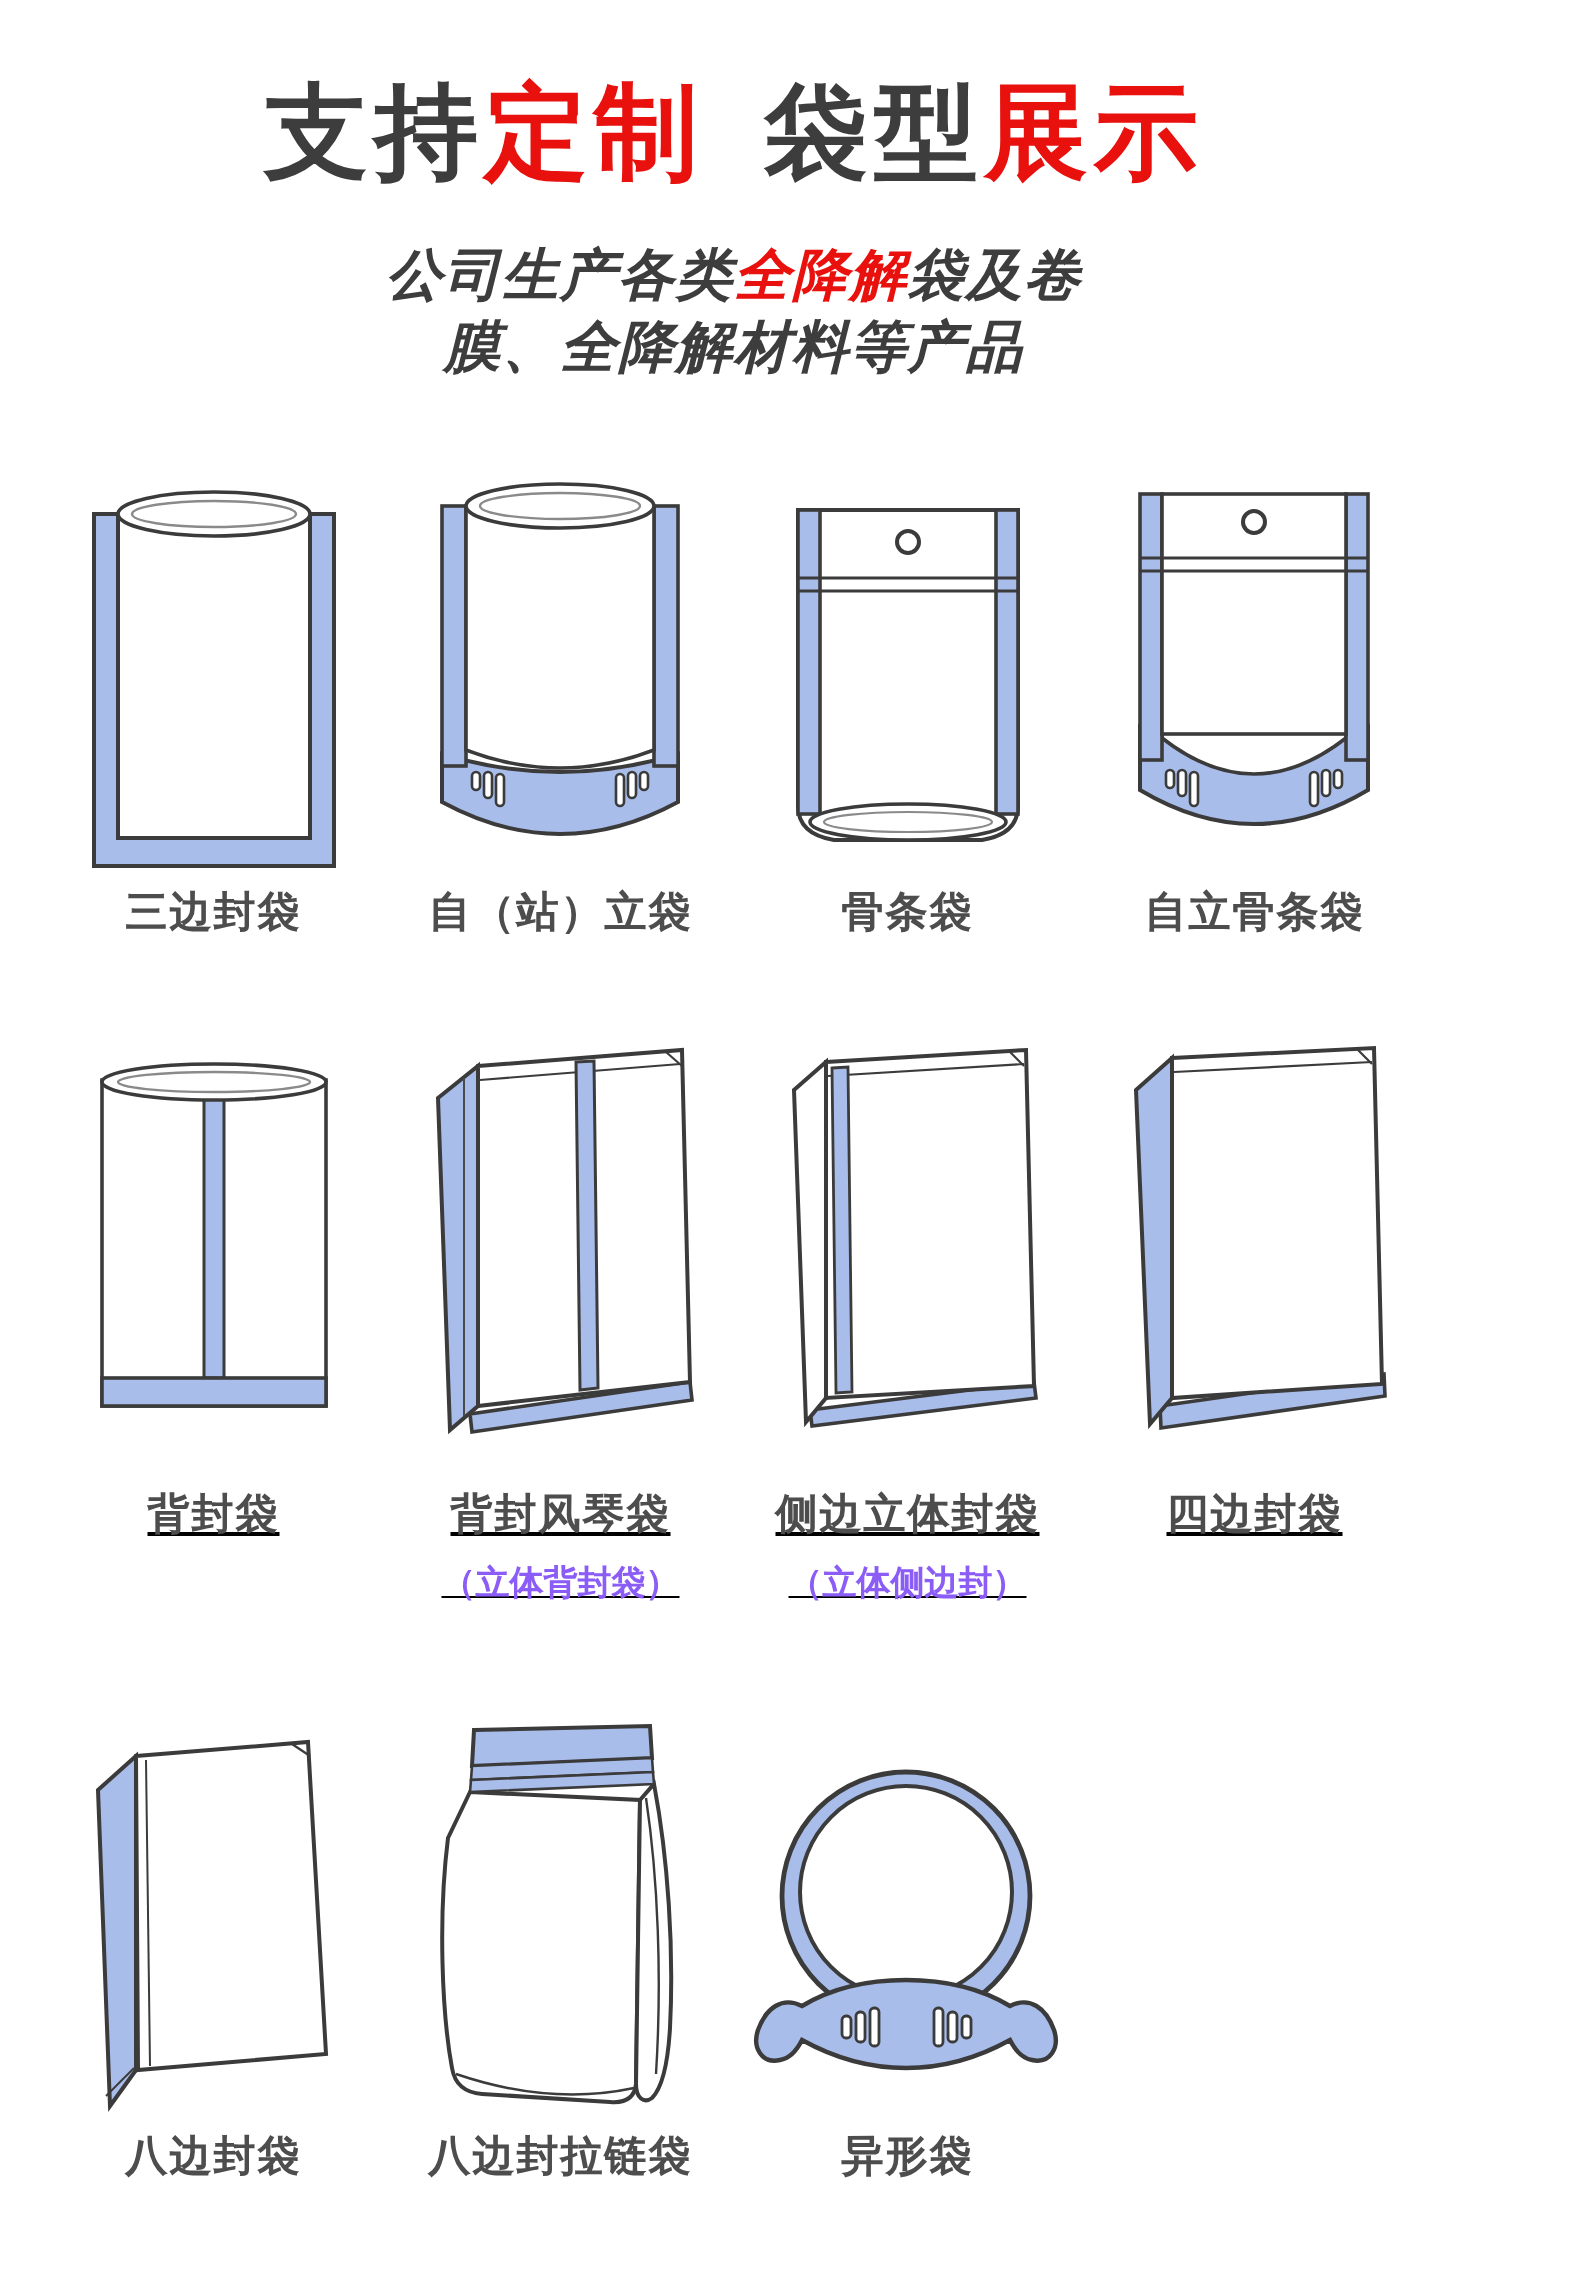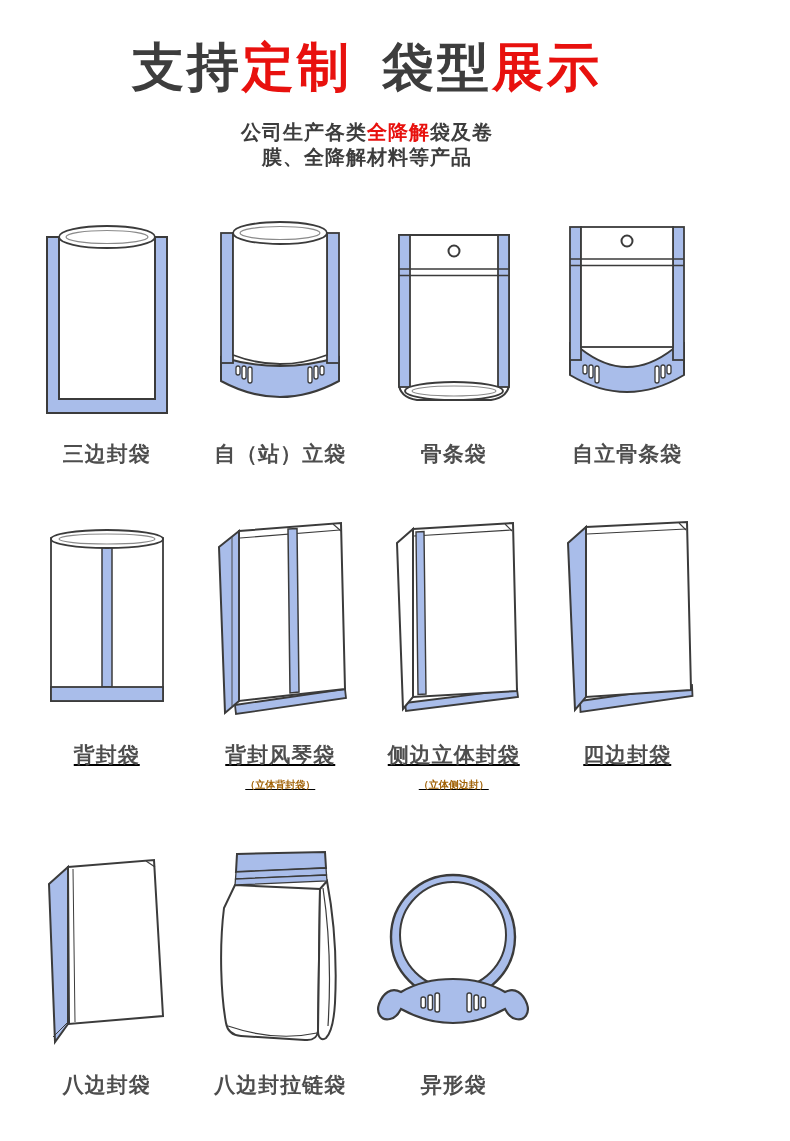--- a/index.html
+++ b/index.html
@@ -11,44 +11,44 @@
   .page{width:734px;height:1141px;position:relative;}
   
   .header{padding-top:38px;text-align:center;}
   .title{
     font-size:52px;font-weight:bold;color:#3d3d3d;
     letter-spacing:3px;line-height:1.15;white-space:nowrap;
   }
   .title .red{color:#e8110e;}
   .title .gap{margin-left:30px;}
   .subtitle{
-    margin-top:22px;font-size:20px;font-weight:bold;color:#3d3d3d;
-    line-height:1.28;letter-spacing:1px;
+    margin-top:22px;font-size:28px;font-weight:bold;color:#3d3d3d;
+    line-height:1.28;letter-spacing:1px;font-style:italic;
   }
   .subtitle .red{color:#e8110e;}
   
   .grid{
     display:grid;grid-template-columns:repeat(4,1fr);
     padding:0 20px;box-sizing:border-box;
   }
   .grid.row1{margin-top:46px;}
   .grid.row2{margin-top:44px;text-decoration:underline;}
   .grid.row3{margin-top:56px;}
   .cell{display:flex;flex-direction:column;align-items:center;}
   .fig{display:flex;align-items:flex-end;justify-content:center;}
   .row1 .fig{height:200px;}
   .row2 .fig{height:205px;}
   .row3 .fig{height:200px;}
   .label{
-    margin-top:23px;font-size:21px;font-weight:bold;color:#4d4d4d;
+    margin-top:5px;font-size:21px;font-weight:bold;color:#4d4d4d;
     letter-spacing:1px;white-space:nowrap;
   }
   .row2 .label{margin-top:24px;}
   .sublabel{
-    margin-top:9px;font-size:10px;font-weight:bold;color:#a16207;
+    margin-top:9px;font-size:17px;font-weight:bold;color:#8b5cf6;
     white-space:nowrap;
   }
   svg{display:block;}
 </style>
 </head>
 <body>
 
 <div class="page">
 
   <div class="header">

